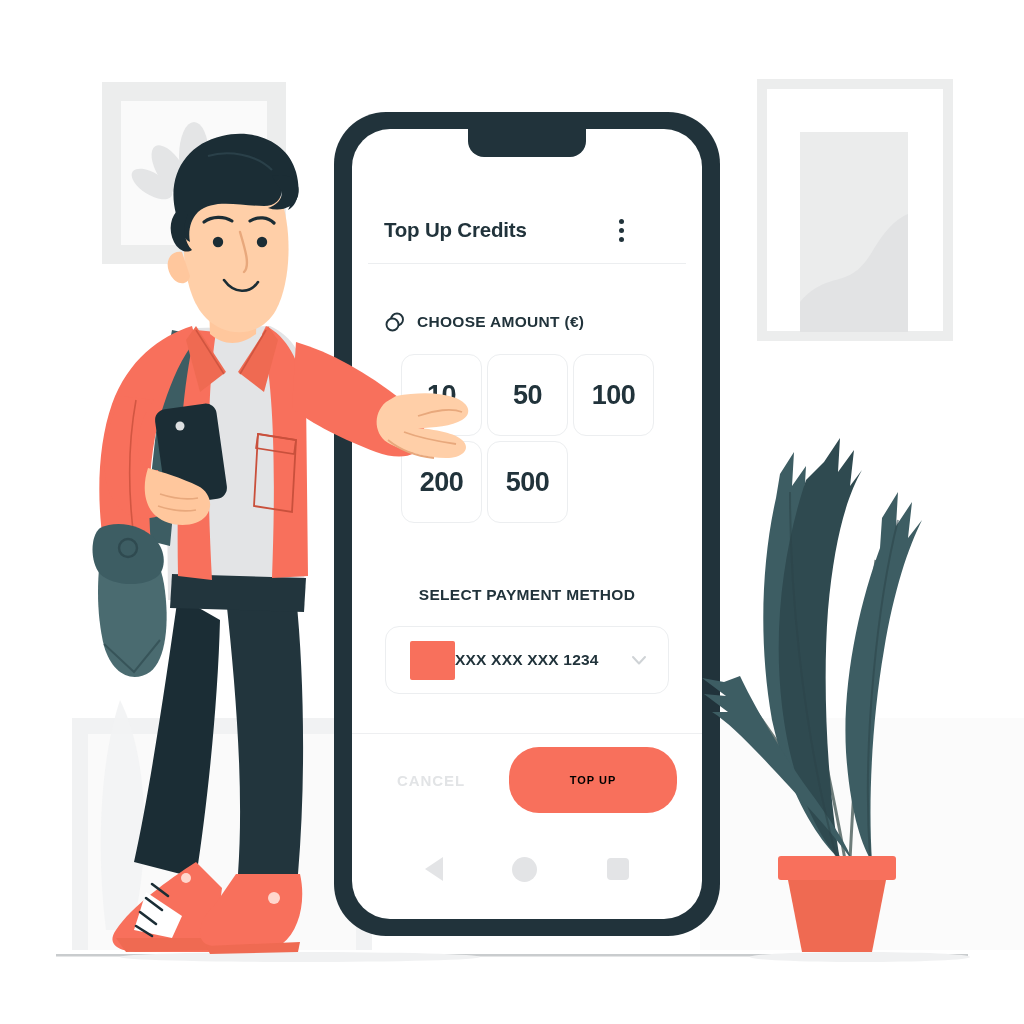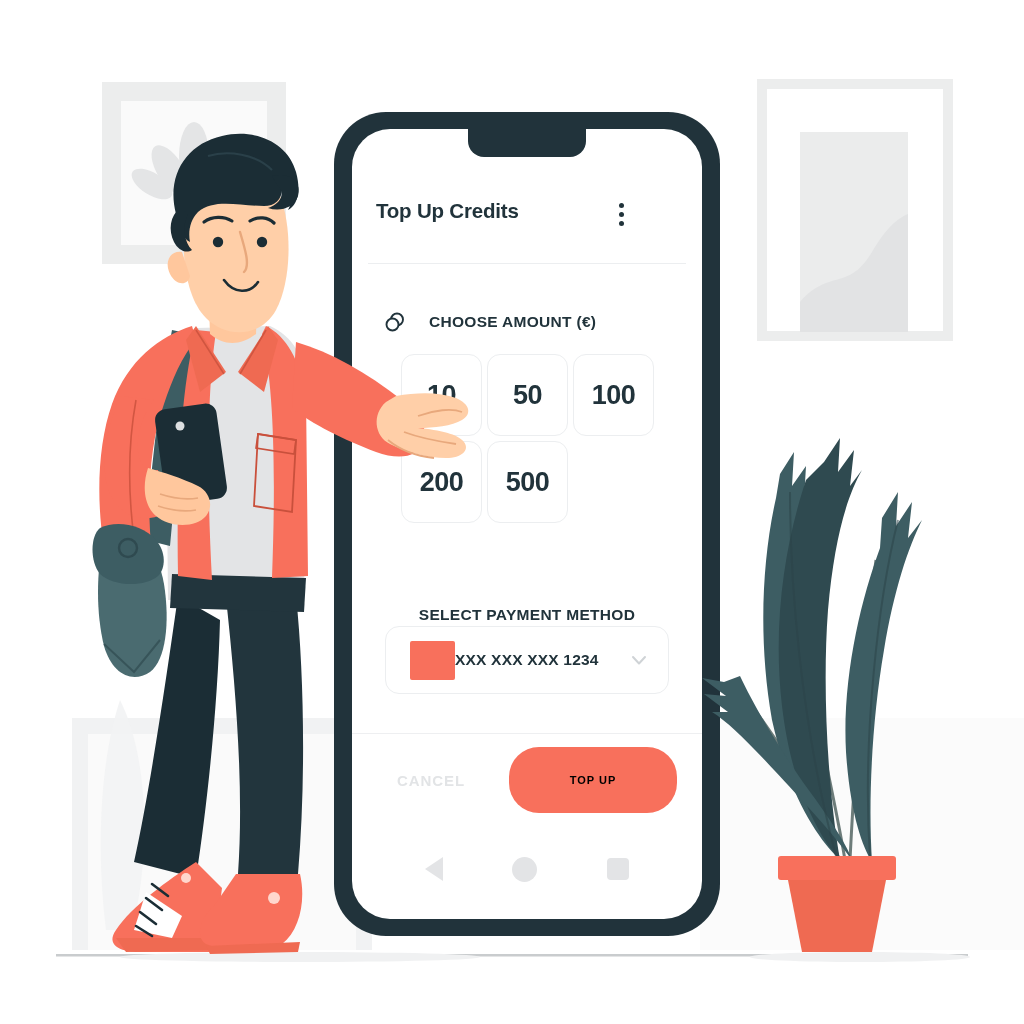--- a/index.html
+++ b/index.html
@@ -64,23 +64,23 @@
     z-index: 3;
   }
 
   
   .app-header {
     position: absolute;
     left: 0; top: 70px;
     width: 308px;
     height: 62px;
     display: flex;
-    align-items: flex-start;
+    align-items: center;
     justify-content: space-between;
-    padding: 0 32px 0 24px;
+    padding: 0 32px 0 32px;
     box-sizing: border-box;
   }
   .app-title {
     font-size: 20.5px;
     font-weight: bold;
     color: #21333b;
     letter-spacing: -0.2px;
     white-space: nowrap;
   }
   .kebab {
@@ -104,21 +104,21 @@
     height: 1px;
     background: #eceef0;
   }
 
   
   .section-amount-label {
     position: absolute;
     left: 32px; top: 182px;
     display: flex;
     align-items: center;
-    gap: 23px;
+    gap: 11px;
   }
   .coins-icon { display: block; }
   .section-amount-text {
     font-size: 15.5px;
     font-weight: bold;
     color: #21333b;
     letter-spacing: 0.3px;
     white-space: nowrap;
   }
 
@@ -155,21 +155,20 @@
   
   .section-payment-text {
     position: absolute;
     left: 0; top: 457px;
     width: 350px;
     text-align: center;
     font-size: 15.5px;
     font-weight: bold;
     color: #21333b;
     letter-spacing: 0.3px;
-    margin-top: 20px;
   }
   .payment-select {
     position: absolute;
     left: 33px; top: 497px;
     width: 284px;
     height: 68px;
     border: 1.5px solid #eceef0;
     border-radius: 14px;
     background: #ffffff;
     display: flex;

